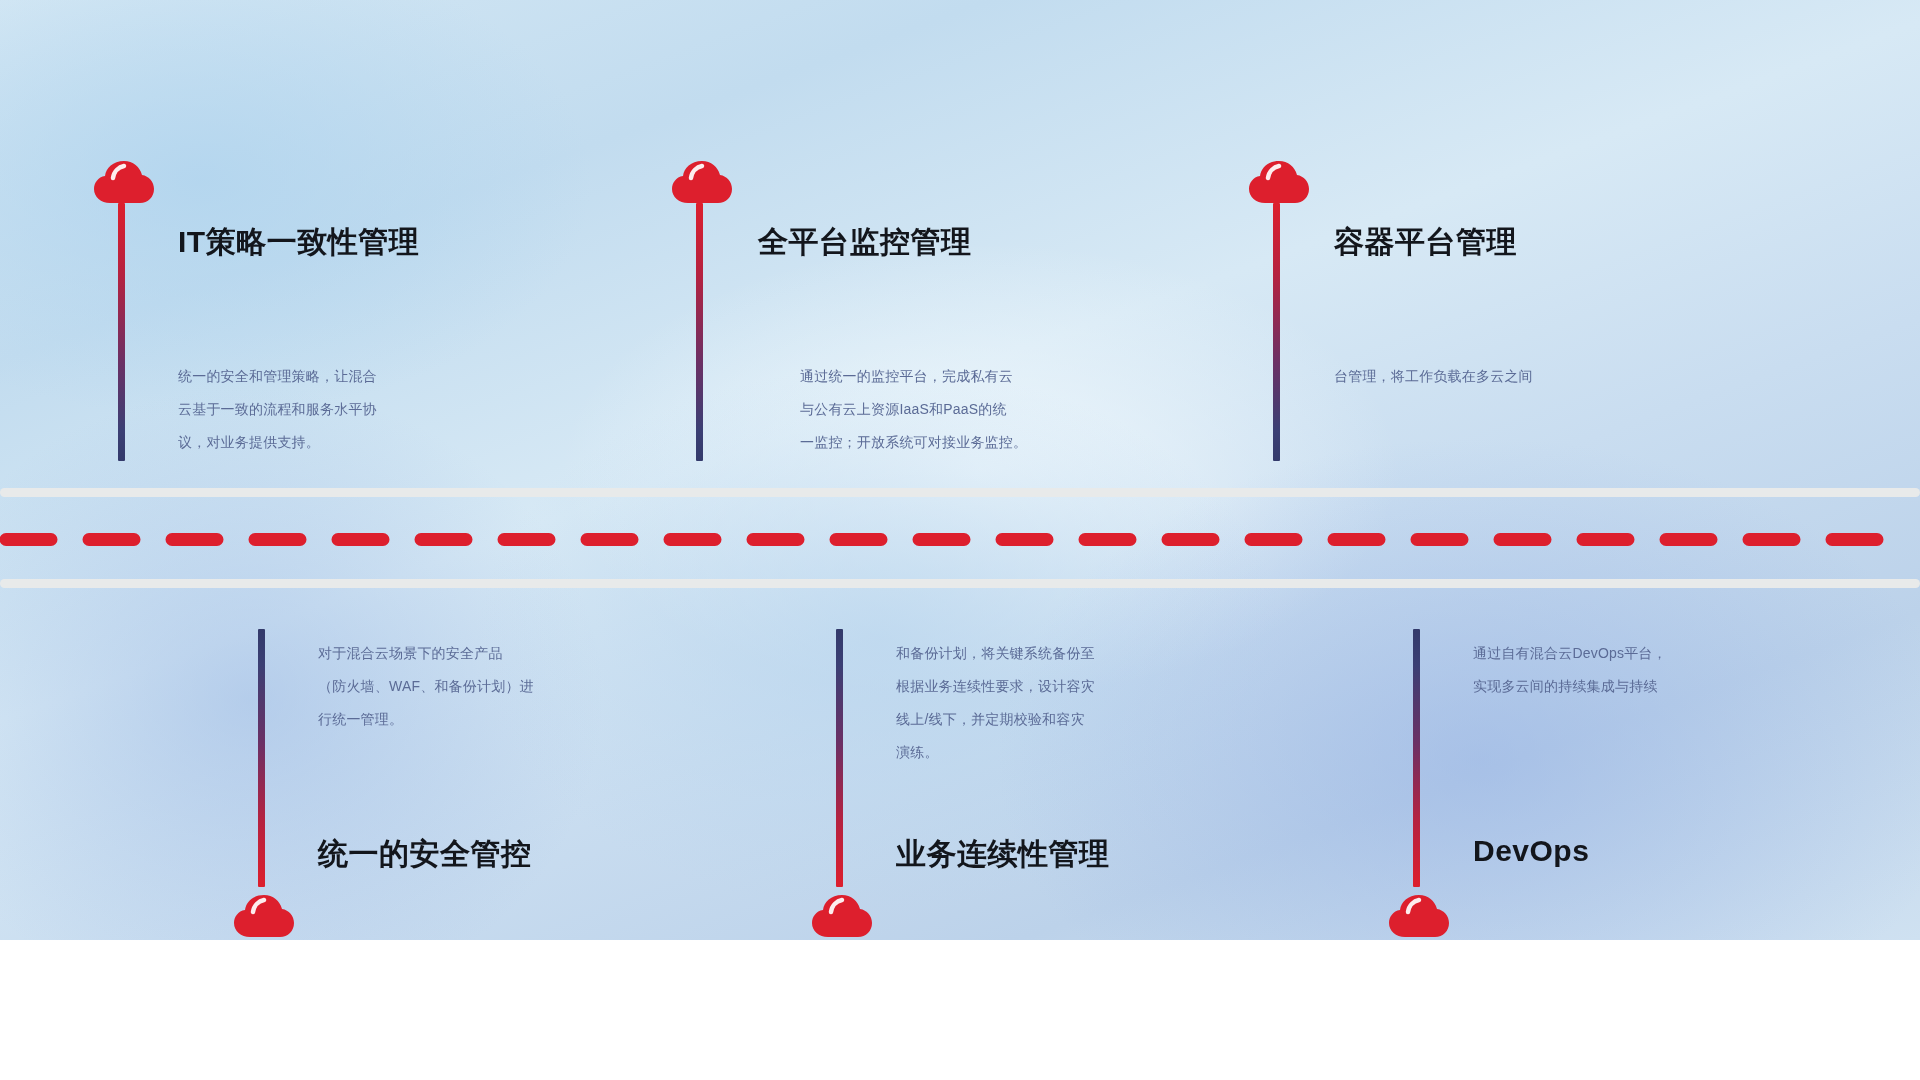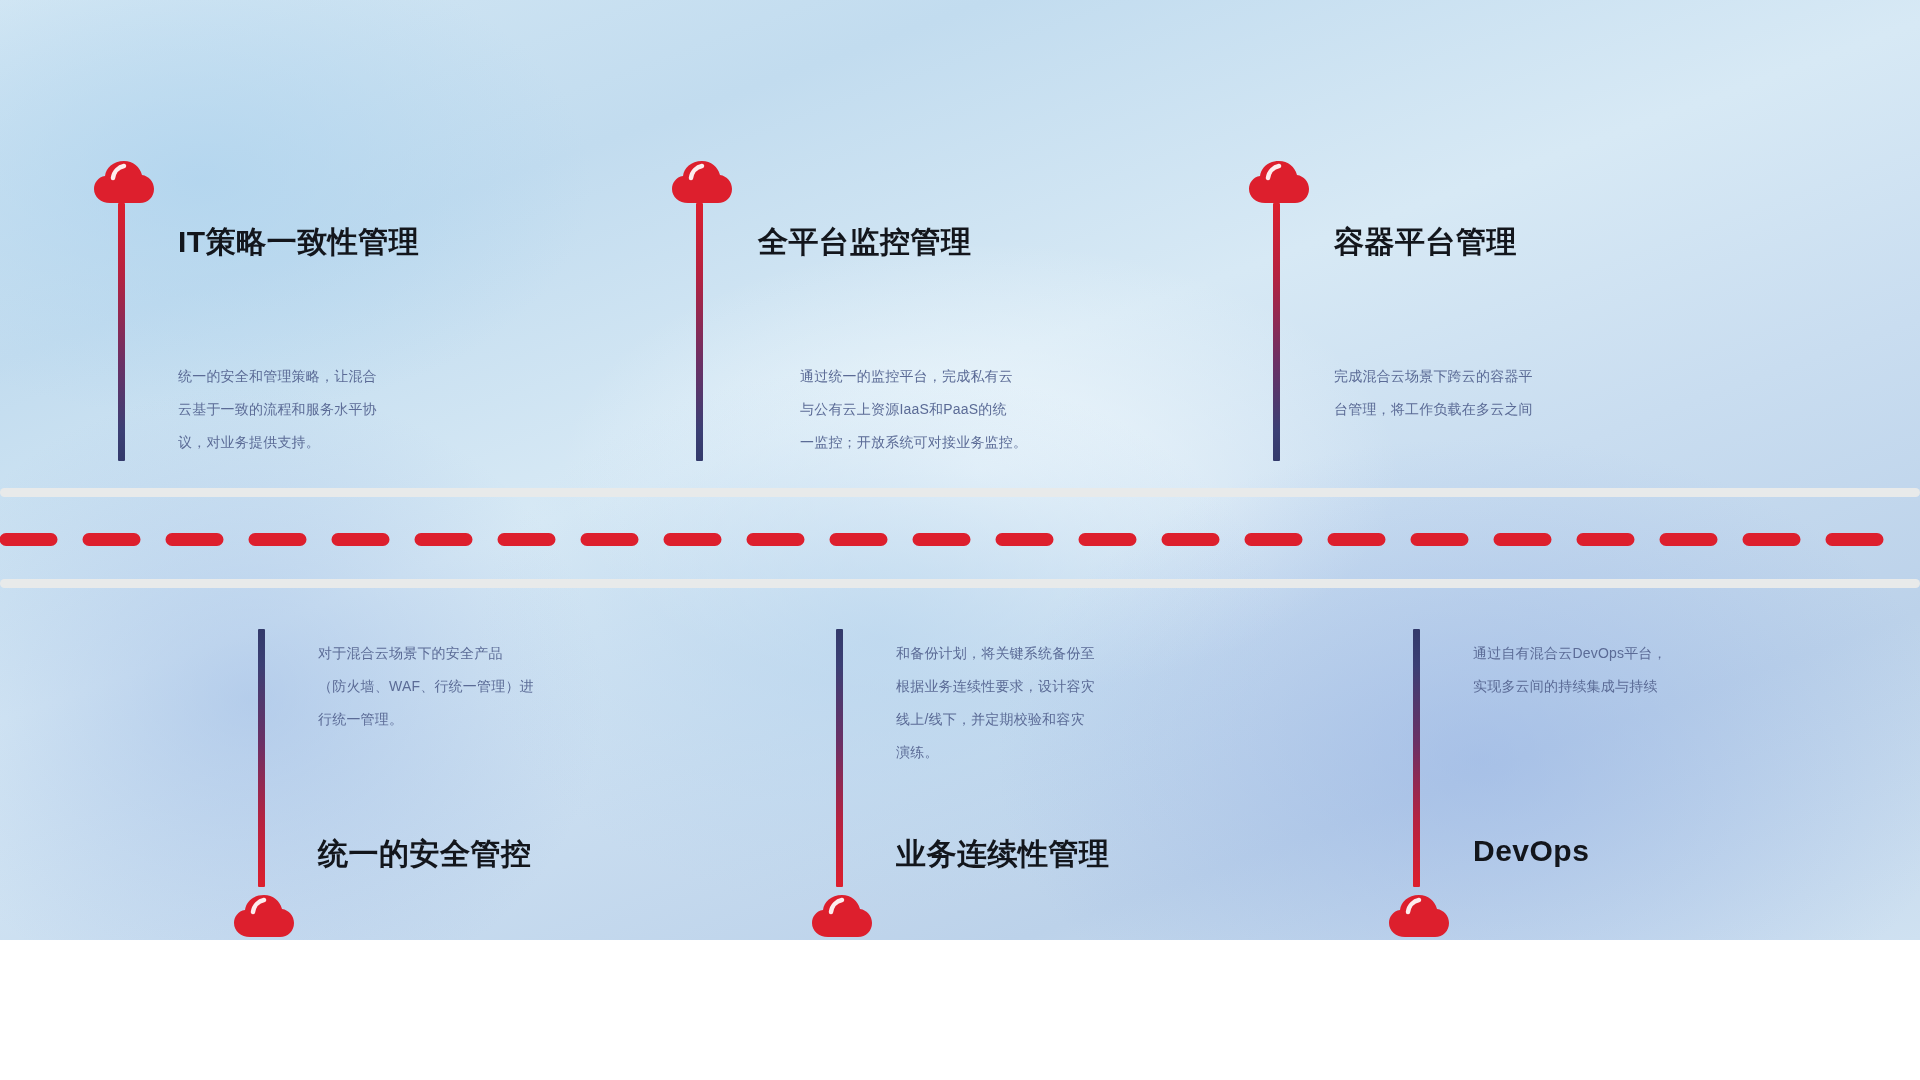--- a/index.html
+++ b/index.html
@@ -107,40 +107,39 @@
   <div class="col">
     <div class="cloud" style="left:1248px; top:159px;">
       <svg viewBox="0 0 62 46" xmlns="http://www.w3.org/2000/svg">
         <path d="M31 2 C20 2 13 9 12 17 C5 18 1 24 1 30 C1 38 8 44 17 44 L47 44 C55 44 61 38 61 30 C61 23 56 17 49 16 C47 8 40 2 31 2 Z" fill="#dd1f2d"></path>
         <path d="M20 19 C21 12 26 8 31 7" stroke="#ffffff" stroke-width="4.5" stroke-linecap="round" fill="none" opacity="0.92"></path>
       </svg>
     </div>
     <div class="stem top-grad" style="left:1273px; top:203px; height:258px;"></div>
     <div class="heading" style="left:1334px; top:222px;">容器平台管理</div>
     <div class="body-text" style="left:1334px; top:360px;">
-      <p>完成混合云场景下跨云的容器平</p>
       <p>台管理，将工作负载在多云之间</p>
     </div>
   </div>
 
   <div class="divider-band" style="top:488px;">
     <div class="rule-solid" style="top:0;"></div>
     <div class="rule-dashed" style="top:45px;">
       <svg width="1920" height="13" xmlns="http://www.w3.org/2000/svg">
         <line x1="6" y1="6.5" x2="1914" y2="6.5" stroke="#dd1f2d" stroke-width="13" stroke-linecap="round" stroke-dasharray="45 38"></line>
       </svg>
     </div>
     <div class="rule-solid" style="top:91px;"></div>
   </div>
 
   <div class="col">
     <div class="stem bottom-grad" style="left:258px; top:629px; height:258px;"></div>
     <div class="body-text" style="left:318px; top:637px;">
       <p>对于混合云场景下的安全产品</p>
-      <p>（防火墙、WAF、行统一管理）进</p>
+      <p>（防火墙、WAF、和备份计划）进</p>
       <p>行统一管理。</p>
     </div>
     <div class="heading" style="left:318px; top:834px;">统一的安全管控</div>
     <div class="cloud" style="left:233px; top:893px;">
       <svg viewBox="0 0 62 46" xmlns="http://www.w3.org/2000/svg">
         <path d="M31 2 C20 2 13 9 12 17 C5 18 1 24 1 30 C1 38 8 44 17 44 L47 44 C55 44 61 38 61 30 C61 23 56 17 49 16 C47 8 40 2 31 2 Z" fill="#dd1f2d"></path>
         <path d="M20 19 C21 12 26 8 31 7" stroke="#ffffff" stroke-width="4.5" stroke-linecap="round" fill="none" opacity="0.92"></path>
       </svg>
     </div>
   </div>

